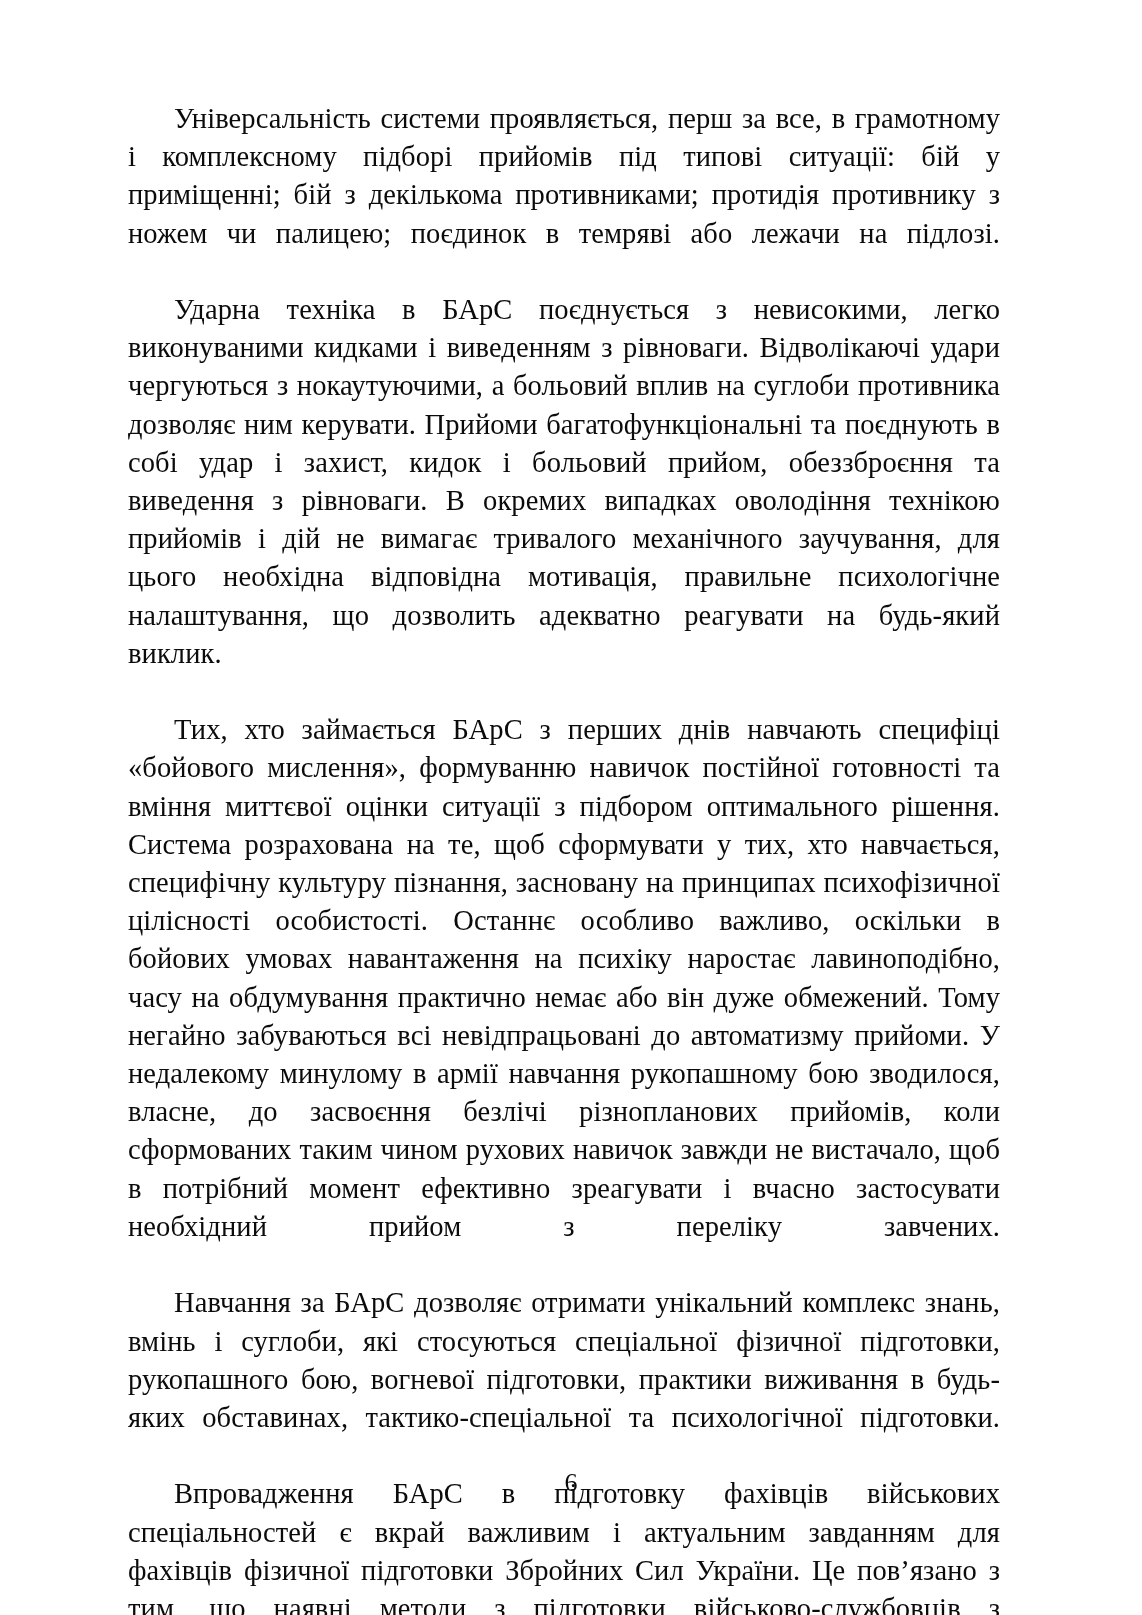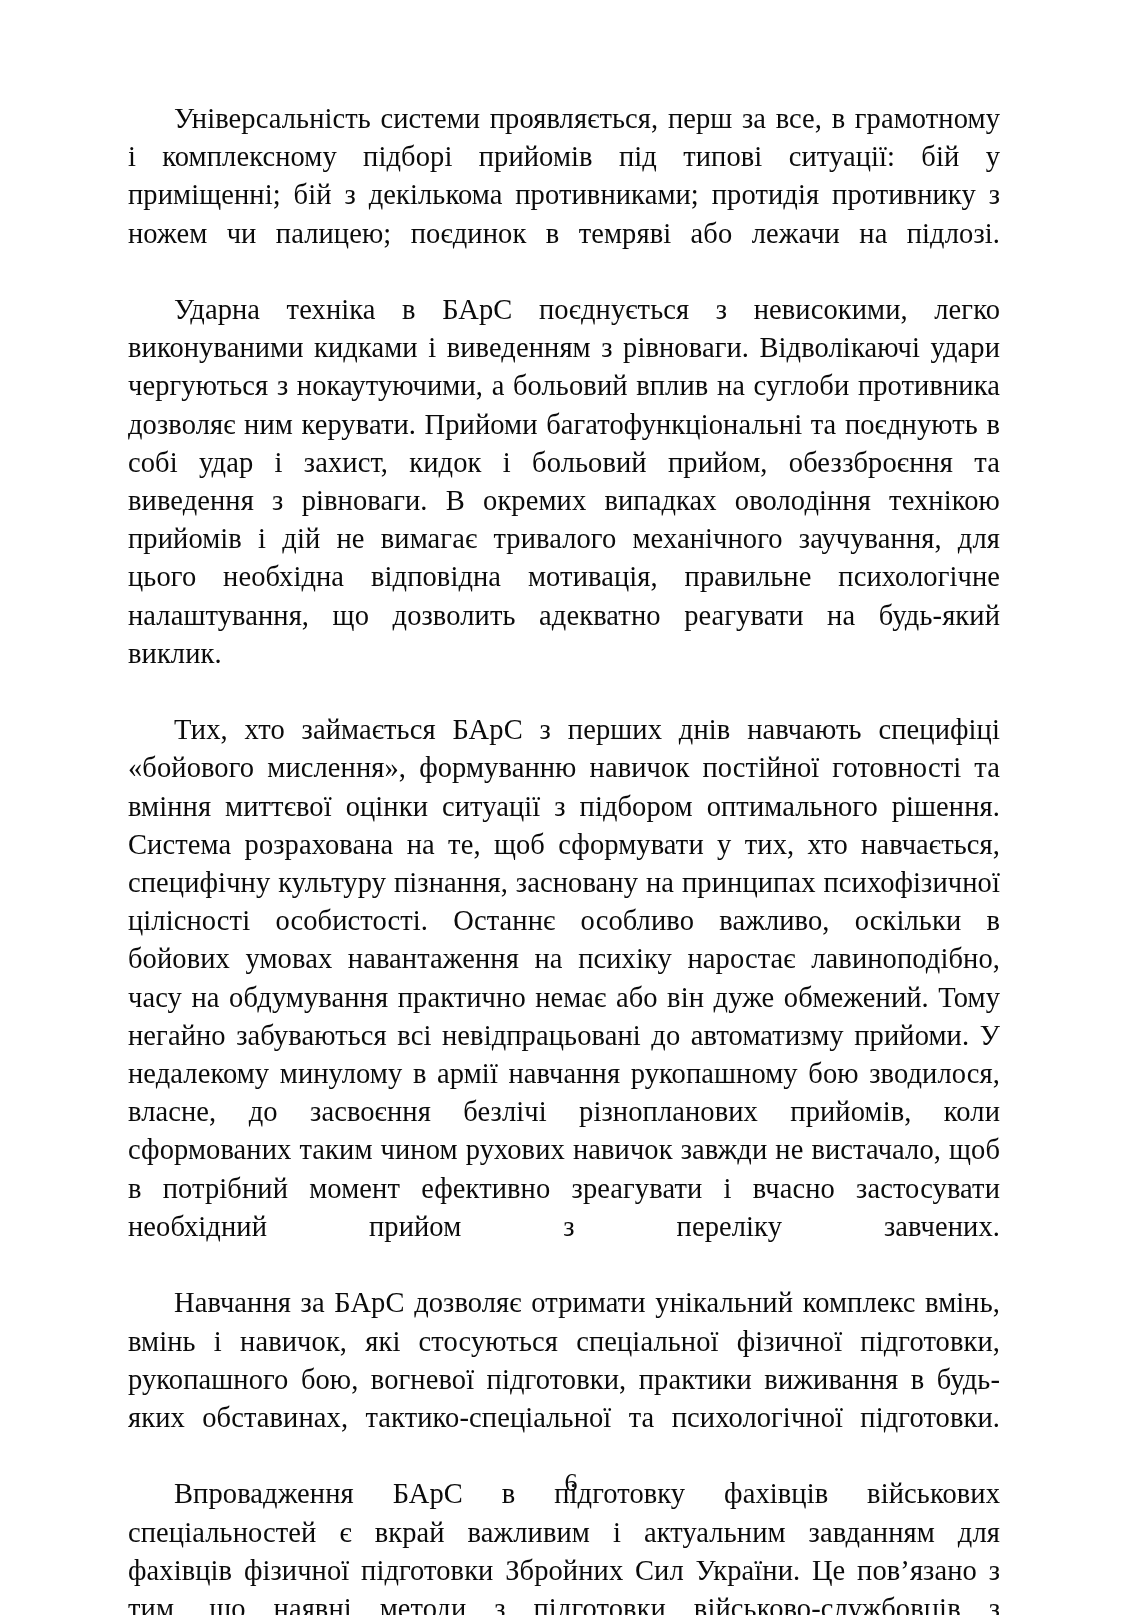--- a/index.html
+++ b/index.html
@@ -69,21 +69,21 @@
 <div class="page">
 
   <div class="text-column">
 
     <p class="para">Універсальність системи проявляється, перш за все, в грамотному і комплексному підборі прийомів під типові ситуації: бій у приміщенні; бій з декількома противниками; протидія противнику з ножем чи палицею; поєдинок в темряві або лежачи на підлозі.</p>
 
     <p class="para">Ударна техніка в БАрС поєднується з невисокими, легко виконуваними кидками і виведенням з рівноваги. Відволікаючі удари чергуються з нокаутуючими, а больовий вплив на суглоби противника дозволяє ним керувати. Прийоми багатофункціональні та поєднують в собі удар і захист, кидок і больовий прийом, обеззброєння та виведення з рівноваги. В окремих випадках оволодіння технікою прийомів і дій не вимагає тривалого механічного заучування, для цього необхідна відповідна мотивація, правильне психологічне налаштування, що дозволить адекватно реагувати на будь-який виклик.</p>
 
     <p class="para">Тих, хто займається БАрС з перших днів навчають специфіці «бойового мислення», формуванню навичок постійної готовності та вміння миттєвої оцінки ситуації з підбором оптимального рішення. Система розрахована на те, щоб сформувати у тих, хто навчається, специфічну культуру пізнання, засновану на принципах психофізичної цілісності особистості. Останнє особливо важливо, оскільки в бойових умовах навантаження на психіку наростає лавиноподібно, часу на обдумування практично немає або він дуже обмежений. Тому негайно забуваються всі невідпрацьовані до автоматизму прийоми. У недалекому минулому в армії навчання рукопашному бою зводилося, власне, до засвоєння безлічі різнопланових прийомів, коли сформованих таким чином рухових навичок завжди не вистачало, щоб в потрібний момент ефективно зреагувати і вчасно застосувати необхідний прийом з переліку завчених.</p>
 
-    <p class="para">Навчання за БАрС дозволяє отримати унікальний комплекс вмінь, вмінь і навичок, які стосуються спеціальної фізичної підготовки, рукопашного бою, вогневої підготовки, практики виживання в будь-яких обставинах, тактико-спеціальної та психологічної підготовки.</p>
+    <p class="para">Навчання за БАрС дозволяє отримати унікальний комплекс знань, вмінь і суглоби, які стосуються спеціальної фізичної підготовки, рукопашного бою, вогневої підготовки, практики виживання в будь-яких обставинах, тактико-спеціальної та психологічної підготовки.</p>
 
     <p class="para no-stretch">Впровадження БАрС в підготовку фахівців військових спеціальностей є вкрай важливим і актуальним завданням для фахівців фізичної підготовки Збройних Сил України. Це пов’язано з тим, що наявні методи з підготовки військово-службовців з рукопашного бою, які використовувалися в Збройних Силах України зовсім</p>
 
   </div>
 
   <div class="page-number">6</div>
 
 </div>
 
 </body></html>

